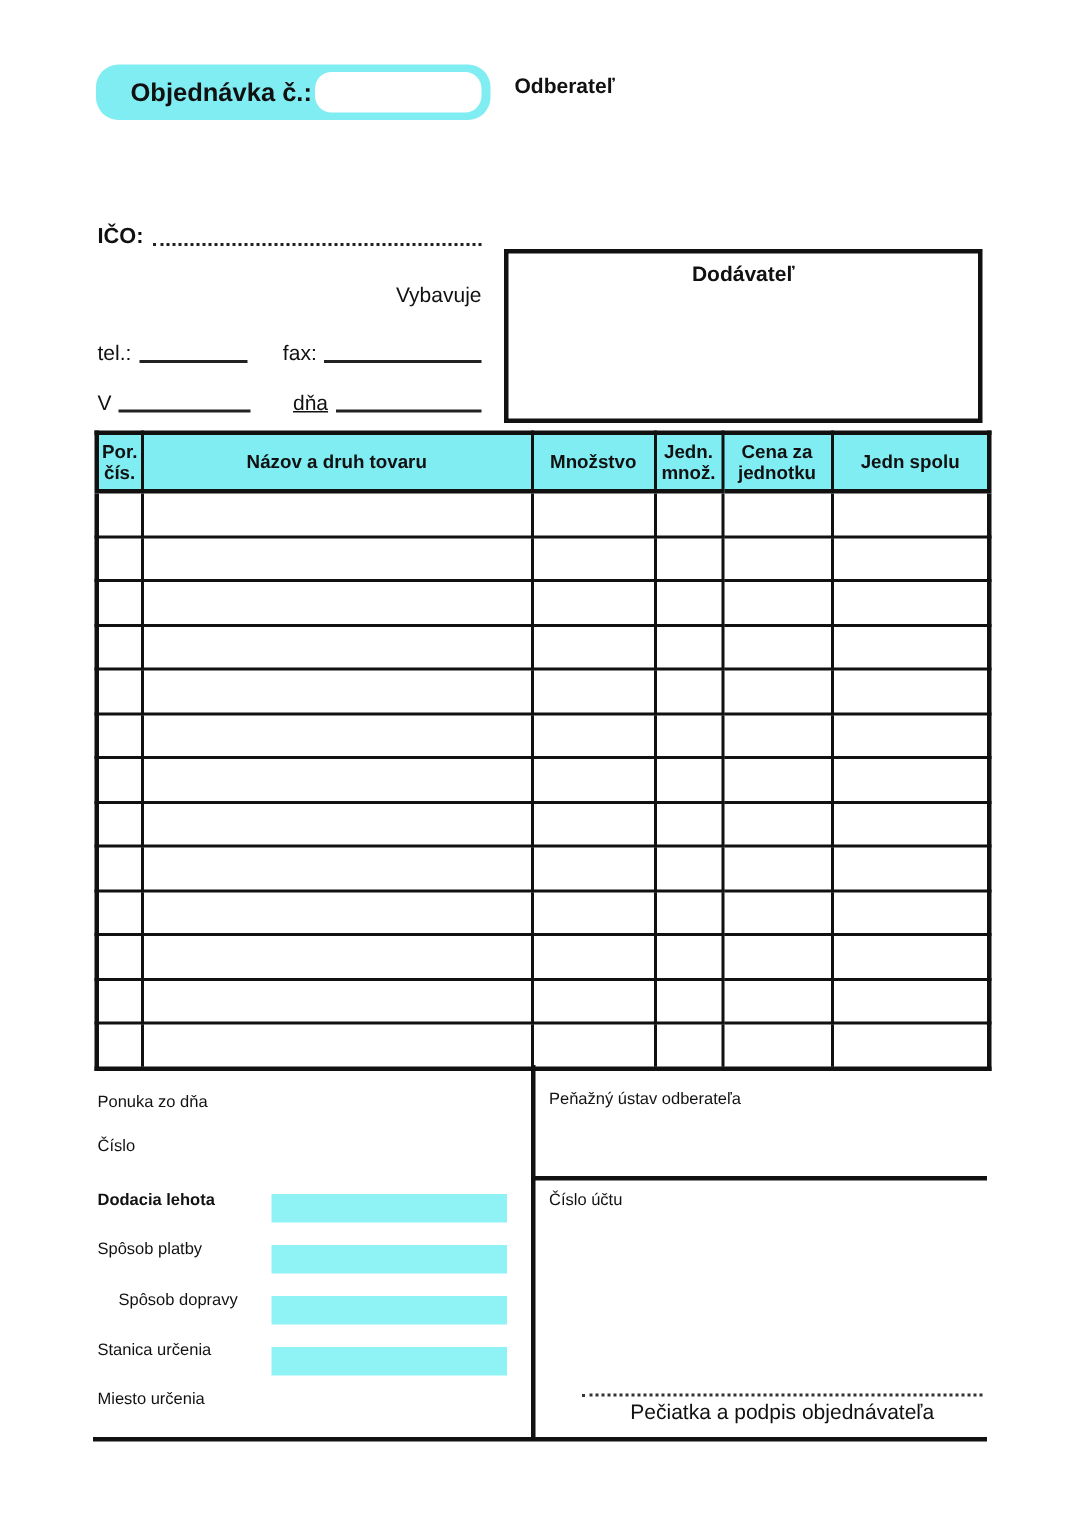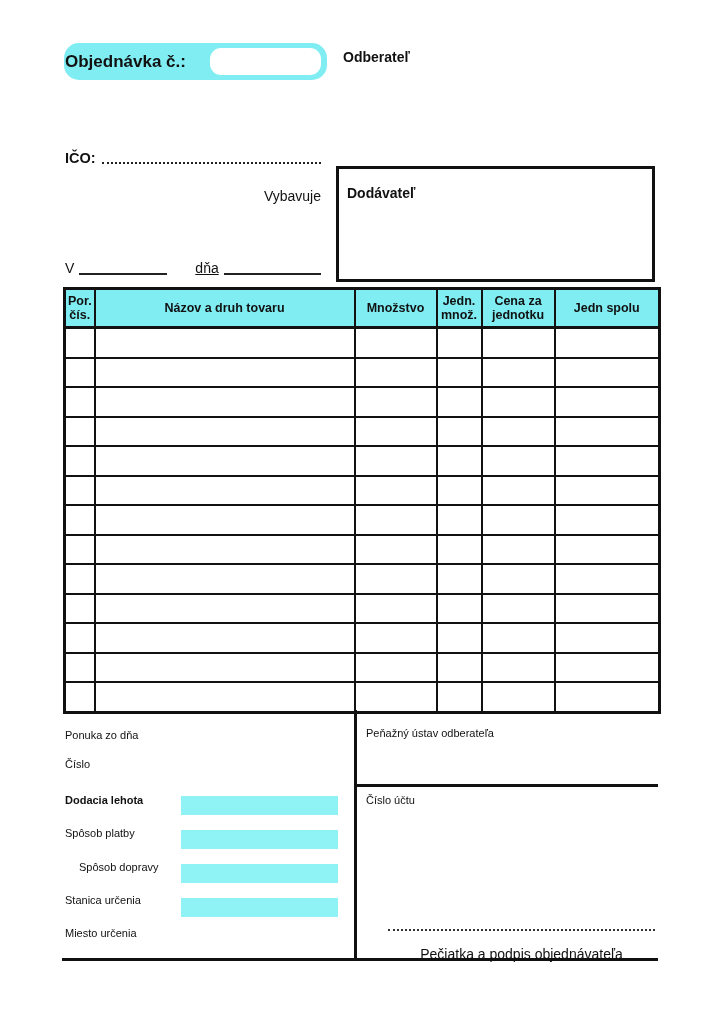--- a/index.html
+++ b/index.html
@@ -6,69 +6,75 @@
   .page{
     position:relative;width:721px;height:1020px;background:#ffffff;
     font-family:"Liberation Sans", sans-serif;color:#111;overflow:hidden;
   }
   .abs{position:absolute;}
   
   .order-band{
     left:64px;top:43px;width:263px;height:37px;background:#7fedf2;
     border-radius:15px;display:flex;align-items:center;
   }
-  .order-band .order-label{font-weight:bold;font-size:17px;padding-left:1px;white-space:nowrap;}
+  .order-band .order-label{font-weight:bold;font-size:17px;padding-left:23px;white-space:nowrap;}
   .order-input{
     position:absolute;right:6px;top:5px;width:111px;height:27px;background:#ffffff;border-radius:11px;
   }
   .customer-label{left:343px;top:49px;font-weight:bold;font-size:14px;}
   
   .info-row{display:flex;height:18px;font-size:14px;align-items:flex-end;white-space:nowrap;}
   .info-row .lbl{line-height:16px;}
   .info-row .lbl.b{font-weight:bold;font-size:14.5px;}
   .leader-dots{border-bottom:2px dotted #222;margin-bottom:2px;margin-left:6px;}
   .leader-line{border-bottom:2px solid #222;margin-bottom:1px;margin-left:5px;}
   .grow{flex:1 1 auto;}
   
   .supplier-box{left:336px;top:166px;width:313px;height:110px;border:3px solid #111;}
-  .supplier-box .lbl{font-weight:bold;font-size:14px;padding:16px 8px;}
+  .supplier-box .lbl{font-weight:bold;font-size:14px;padding:5px 8px;text-align:center;}
   
   .items-table{left:63px;top:287px;}
   table{border-collapse:collapse;table-layout:fixed;width:595px;border:3px solid #111;}
   th{
     background:#7fedf2;border:2px solid #111;border-bottom:3px solid #111;
     font-size:12.5px;font-weight:bold;height:34px;padding:1px 2px;
     white-space:pre-line;line-height:1.12;text-align:center;vertical-align:middle;
   }
   td{border:2px solid #111;height:27.5px;background:#fff;padding:0;}
   
   .blabel{font-size:11px;white-space:nowrap;}
   .hbar{background:#8ff3f5;width:157px;height:19px;}
   .vline{background:#111;}
   .hline{background:#111;}
   .dotline{border-top:2px dotted #333;}
-  .stamp-label{font-size:14px;text-align:center;margin-top:13px;}
+  .stamp-label{font-size:14px;text-align:center;}
 </style>
 </head>
 <body>
 
 <div class="page">
 
   <div class="abs order-band">
     <span class="order-label">Objednávka č.:</span>
     <span class="order-input"></span>
   </div>
   <div class="abs customer-label">Odberateľ</div>
 
   <div class="abs info-row" style="left:65px;top:148px;width:256px;">
     <span class="lbl b">IČO:</span>
     <span class="leader-dots grow"></span>
   </div>
   <div class="abs info-row" style="left:65px;top:188px;width:256px;flex-direction:column;">
     <span class="lbl">Vybavuje</span>
+    <span class="leader-line grow"></span>
+  </div>
+  <div class="abs info-row" style="left:65px;top:225px;width:256px;">
+    <span class="lbl">tel.:</span>
+    <span class="leader-line" style="width:72px;"></span>
+    <span class="lbl" style="margin-left:24px;">fax:</span>
     <span class="leader-line grow"></span>
   </div>
   <div class="abs info-row" style="left:65px;top:258px;width:256px;">
     <span class="lbl">V</span>
     <span class="leader-line" style="width:88px;"></span>
     <span class="lbl" style="margin-left:28px;text-decoration:underline;">dňa</span>
     <span class="leader-line grow"></span>
   </div>
 
   <div class="abs supplier-box">

